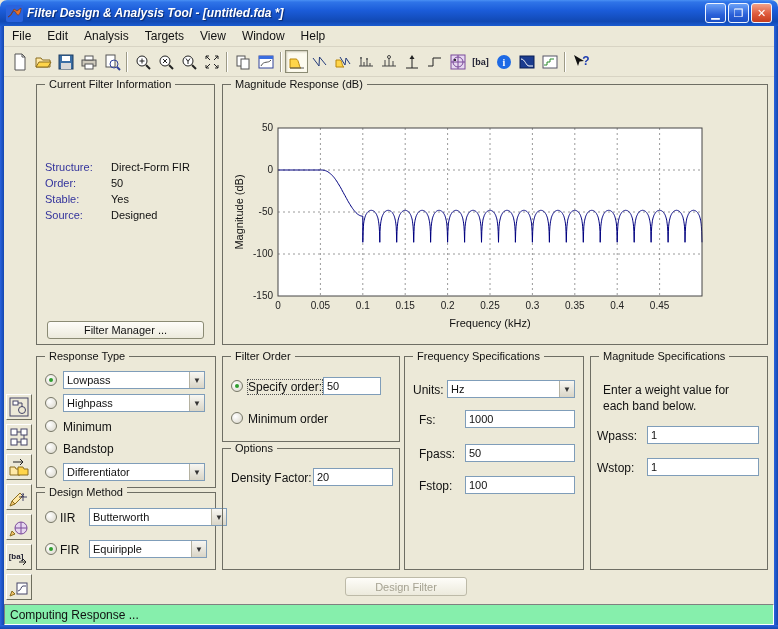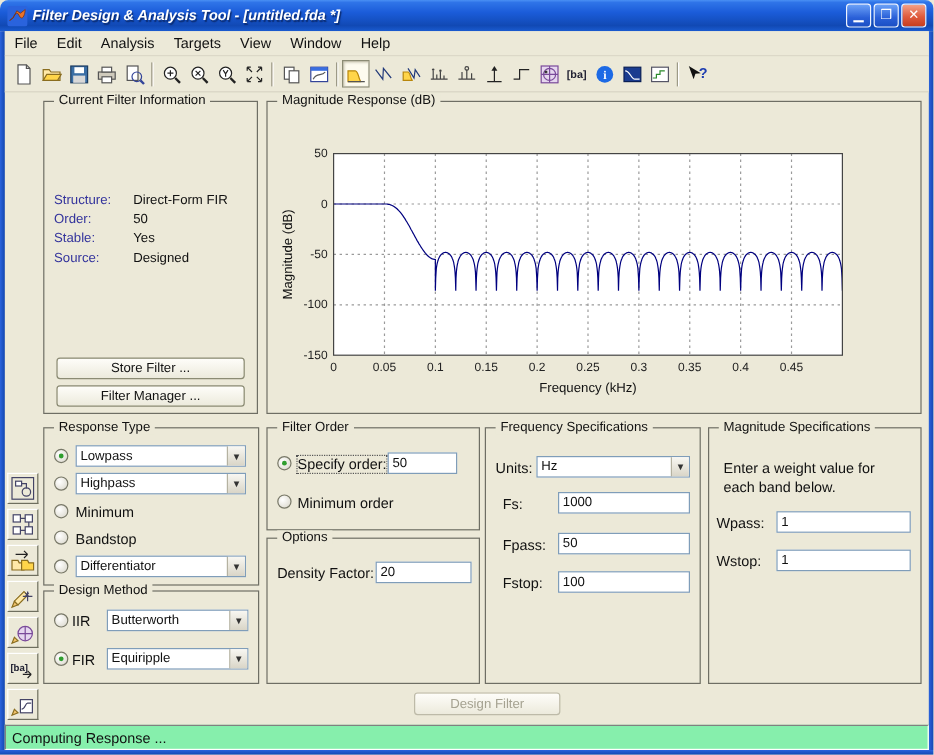--- a/index.html
+++ b/index.html
@@ -260,21 +260,20 @@
       </svg>
     </div>
 </div>
 
 <div class="grp" style="left:36px; top:84px; width:179px; height:261px;">
   <span class="gtitle">Current Filter Information</span>
   <div class="cfi-row" style="left:8px; top:76px; width:165px;"><span class="cfi-label">Structure:</span><span class="cfi-value">Direct-Form FIR</span></div>
   <div class="cfi-row" style="left:8px; top:92px; width:165px;"><span class="cfi-label">Order:</span><span class="cfi-value">50</span></div>
   <div class="cfi-row" style="left:8px; top:108px; width:165px;"><span class="cfi-label">Stable:</span><span class="cfi-value">Yes</span></div>
   <div class="cfi-row" style="left:8px; top:124px; width:165px;"><span class="cfi-label">Source:</span><span class="cfi-value">Designed</span></div>
-  <div class="btn" style="left:10px; top:213px; width:157px; height:18px;">Store Filter ...</div>
   <div class="btn" style="left:10px; top:236px; width:157px; height:18px;">Filter Manager ...</div>
 </div>
 
 <div class="grp" style="left:222px; top:84px; width:546px; height:261px;">
   <span class="gtitle">Magnitude Response (dB)</span>
 </div>
 <svg id="mag-chart" width="538" height="246">
     <rect x="48" y="31" width="424" height="168" fill="#ffffff"></rect>
     <line x1="90.4" y1="31" x2="90.4" y2="199" stroke="#9a9a9a" stroke-dasharray="2,3"></line>
     <line x1="132.8" y1="31" x2="132.8" y2="199" stroke="#9a9a9a" stroke-dasharray="2,3"></line>
@@ -381,21 +380,21 @@
   <div class="combo" style="left:26px; top:106px; width:142px;">
       <span class="cval">Differentiator</span>
       <span class="cbtn">▼</span>
     </div>
 </div>
 
 <div class="grp" style="left:36px; top:492px; width:180px; height:78px;">
   <span class="gtitle">Design Method</span>
   <span class="radio" style="left:8px; top:18px;"></span>
   <span class="flabel" style="left:23px; top:18px;">IIR</span>
-  <div class="combo" style="left:52px; top:15px; width:118px;">
+  <div class="combo" style="left:52px; top:15px; width:138px;">
       <span class="cval">Butterworth</span>
       <span class="cbtn">▼</span>
     </div>
   <span class="radio sel" style="left:8px; top:50px;"></span>
   <span class="flabel" style="left:23px; top:50px;">FIR</span>
   <div class="combo" style="left:52px; top:47px; width:118px;">
       <span class="cval">Equiripple</span>
       <span class="cbtn">▼</span>
     </div>
 </div>

